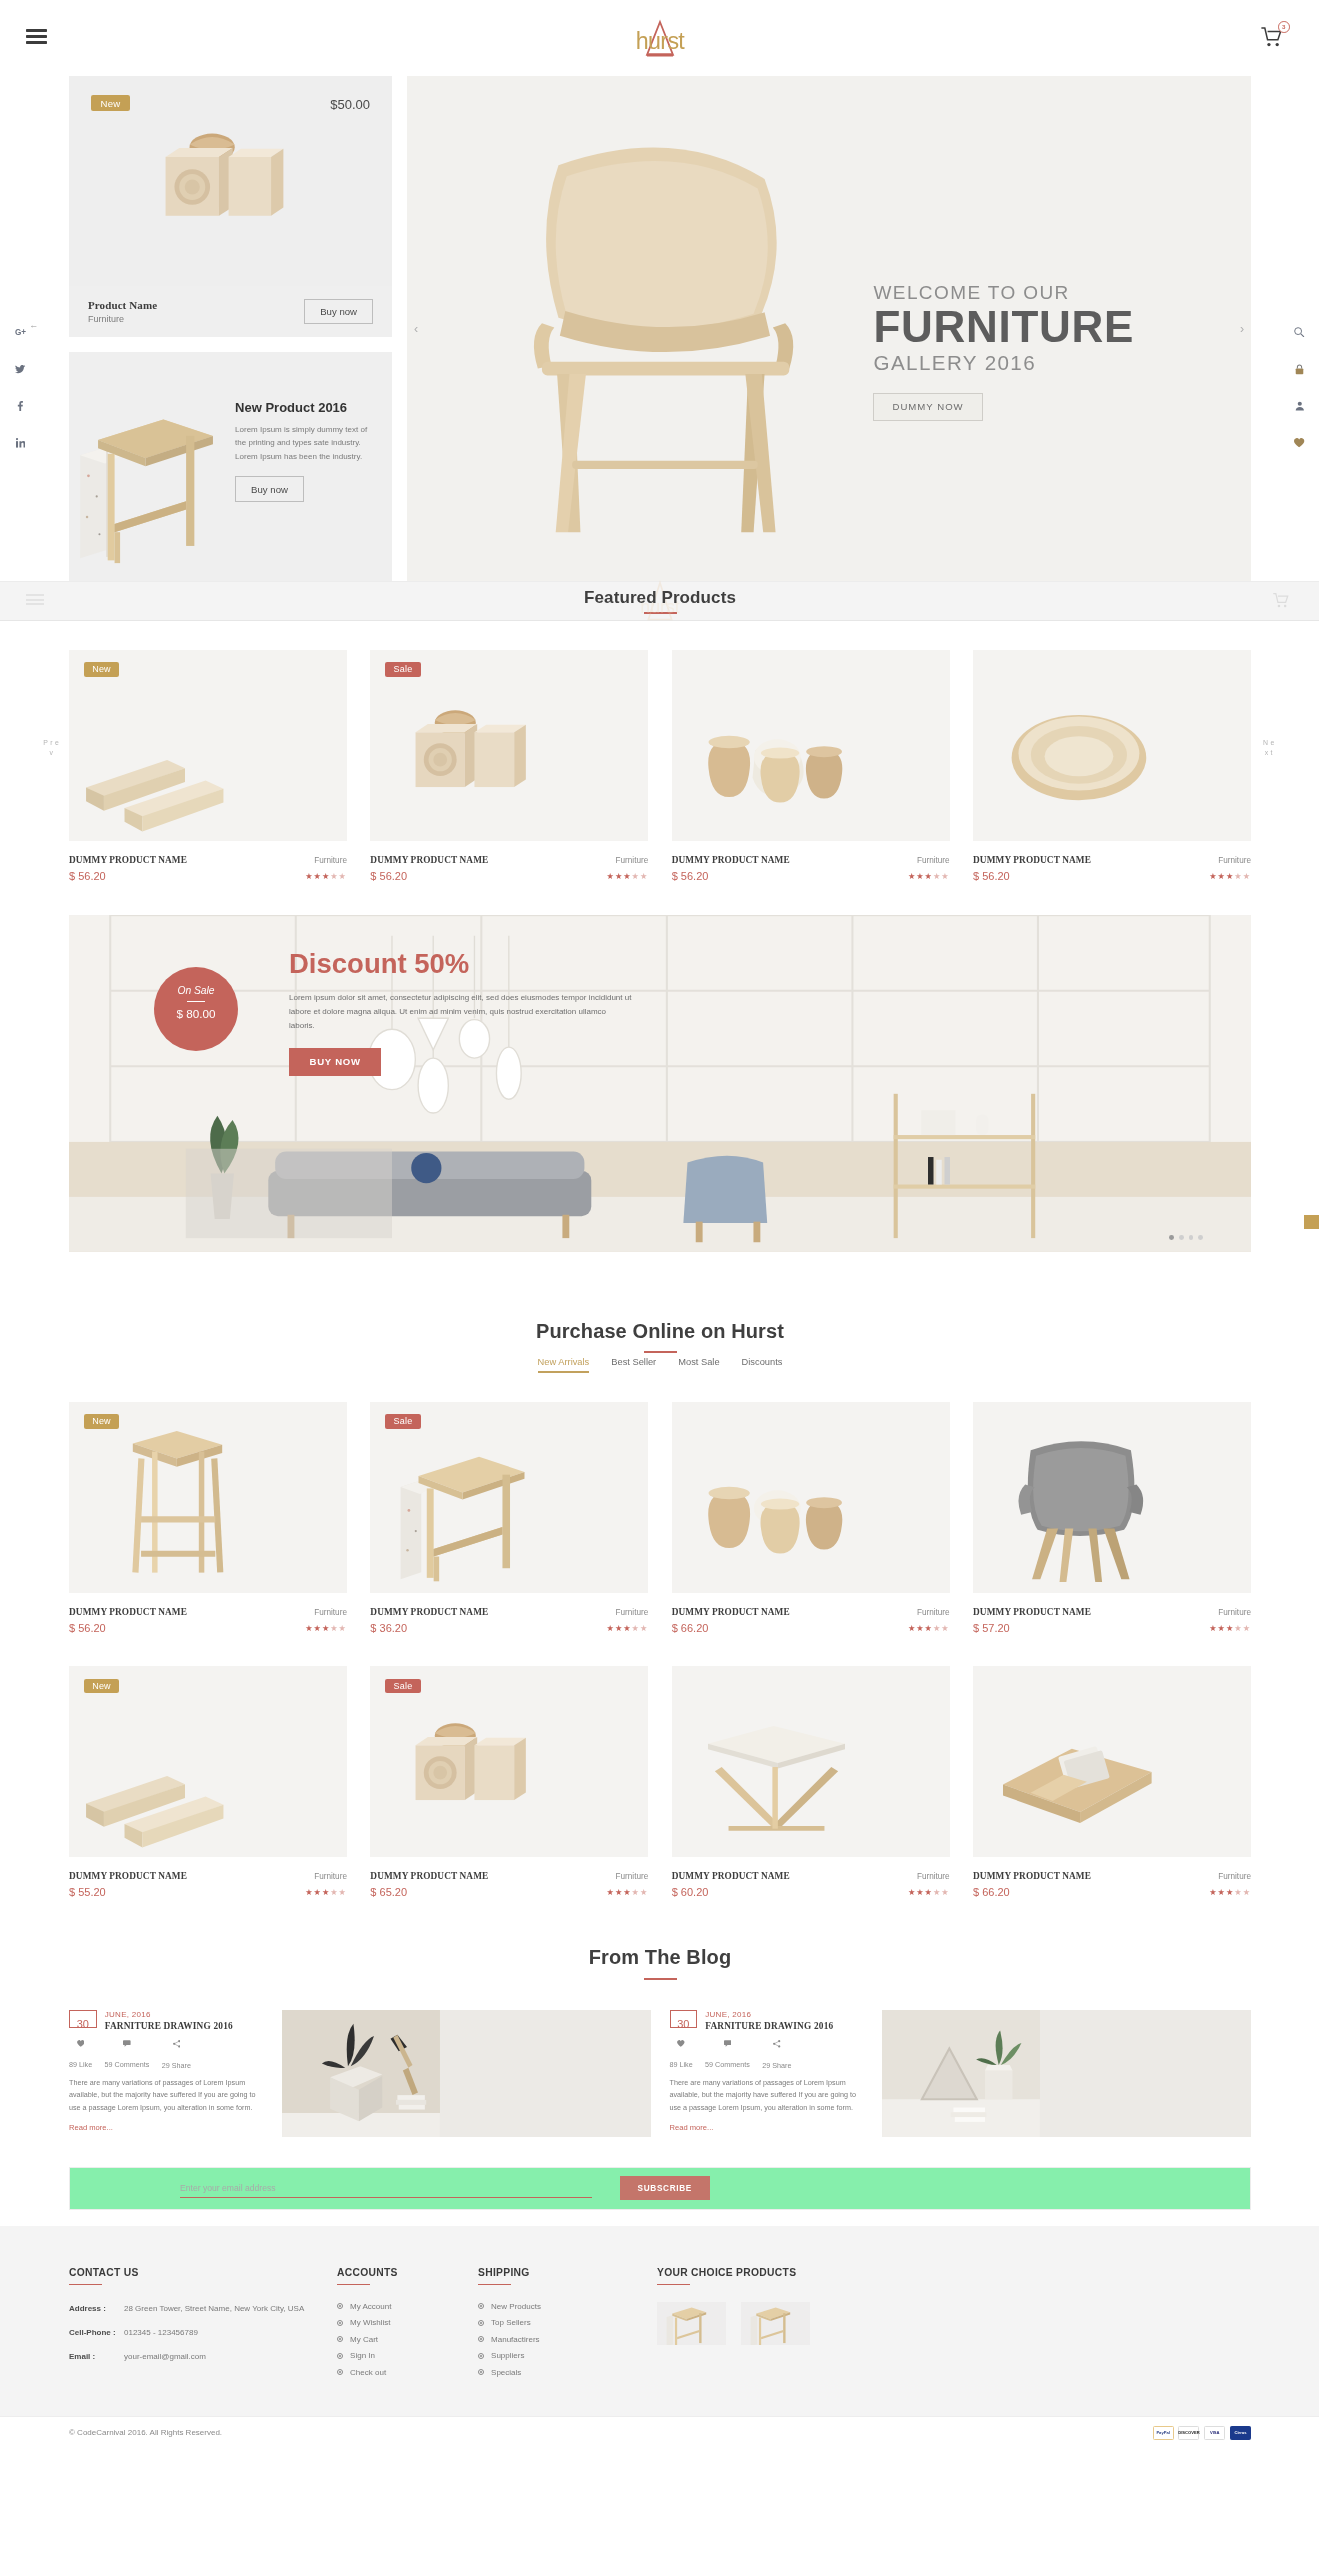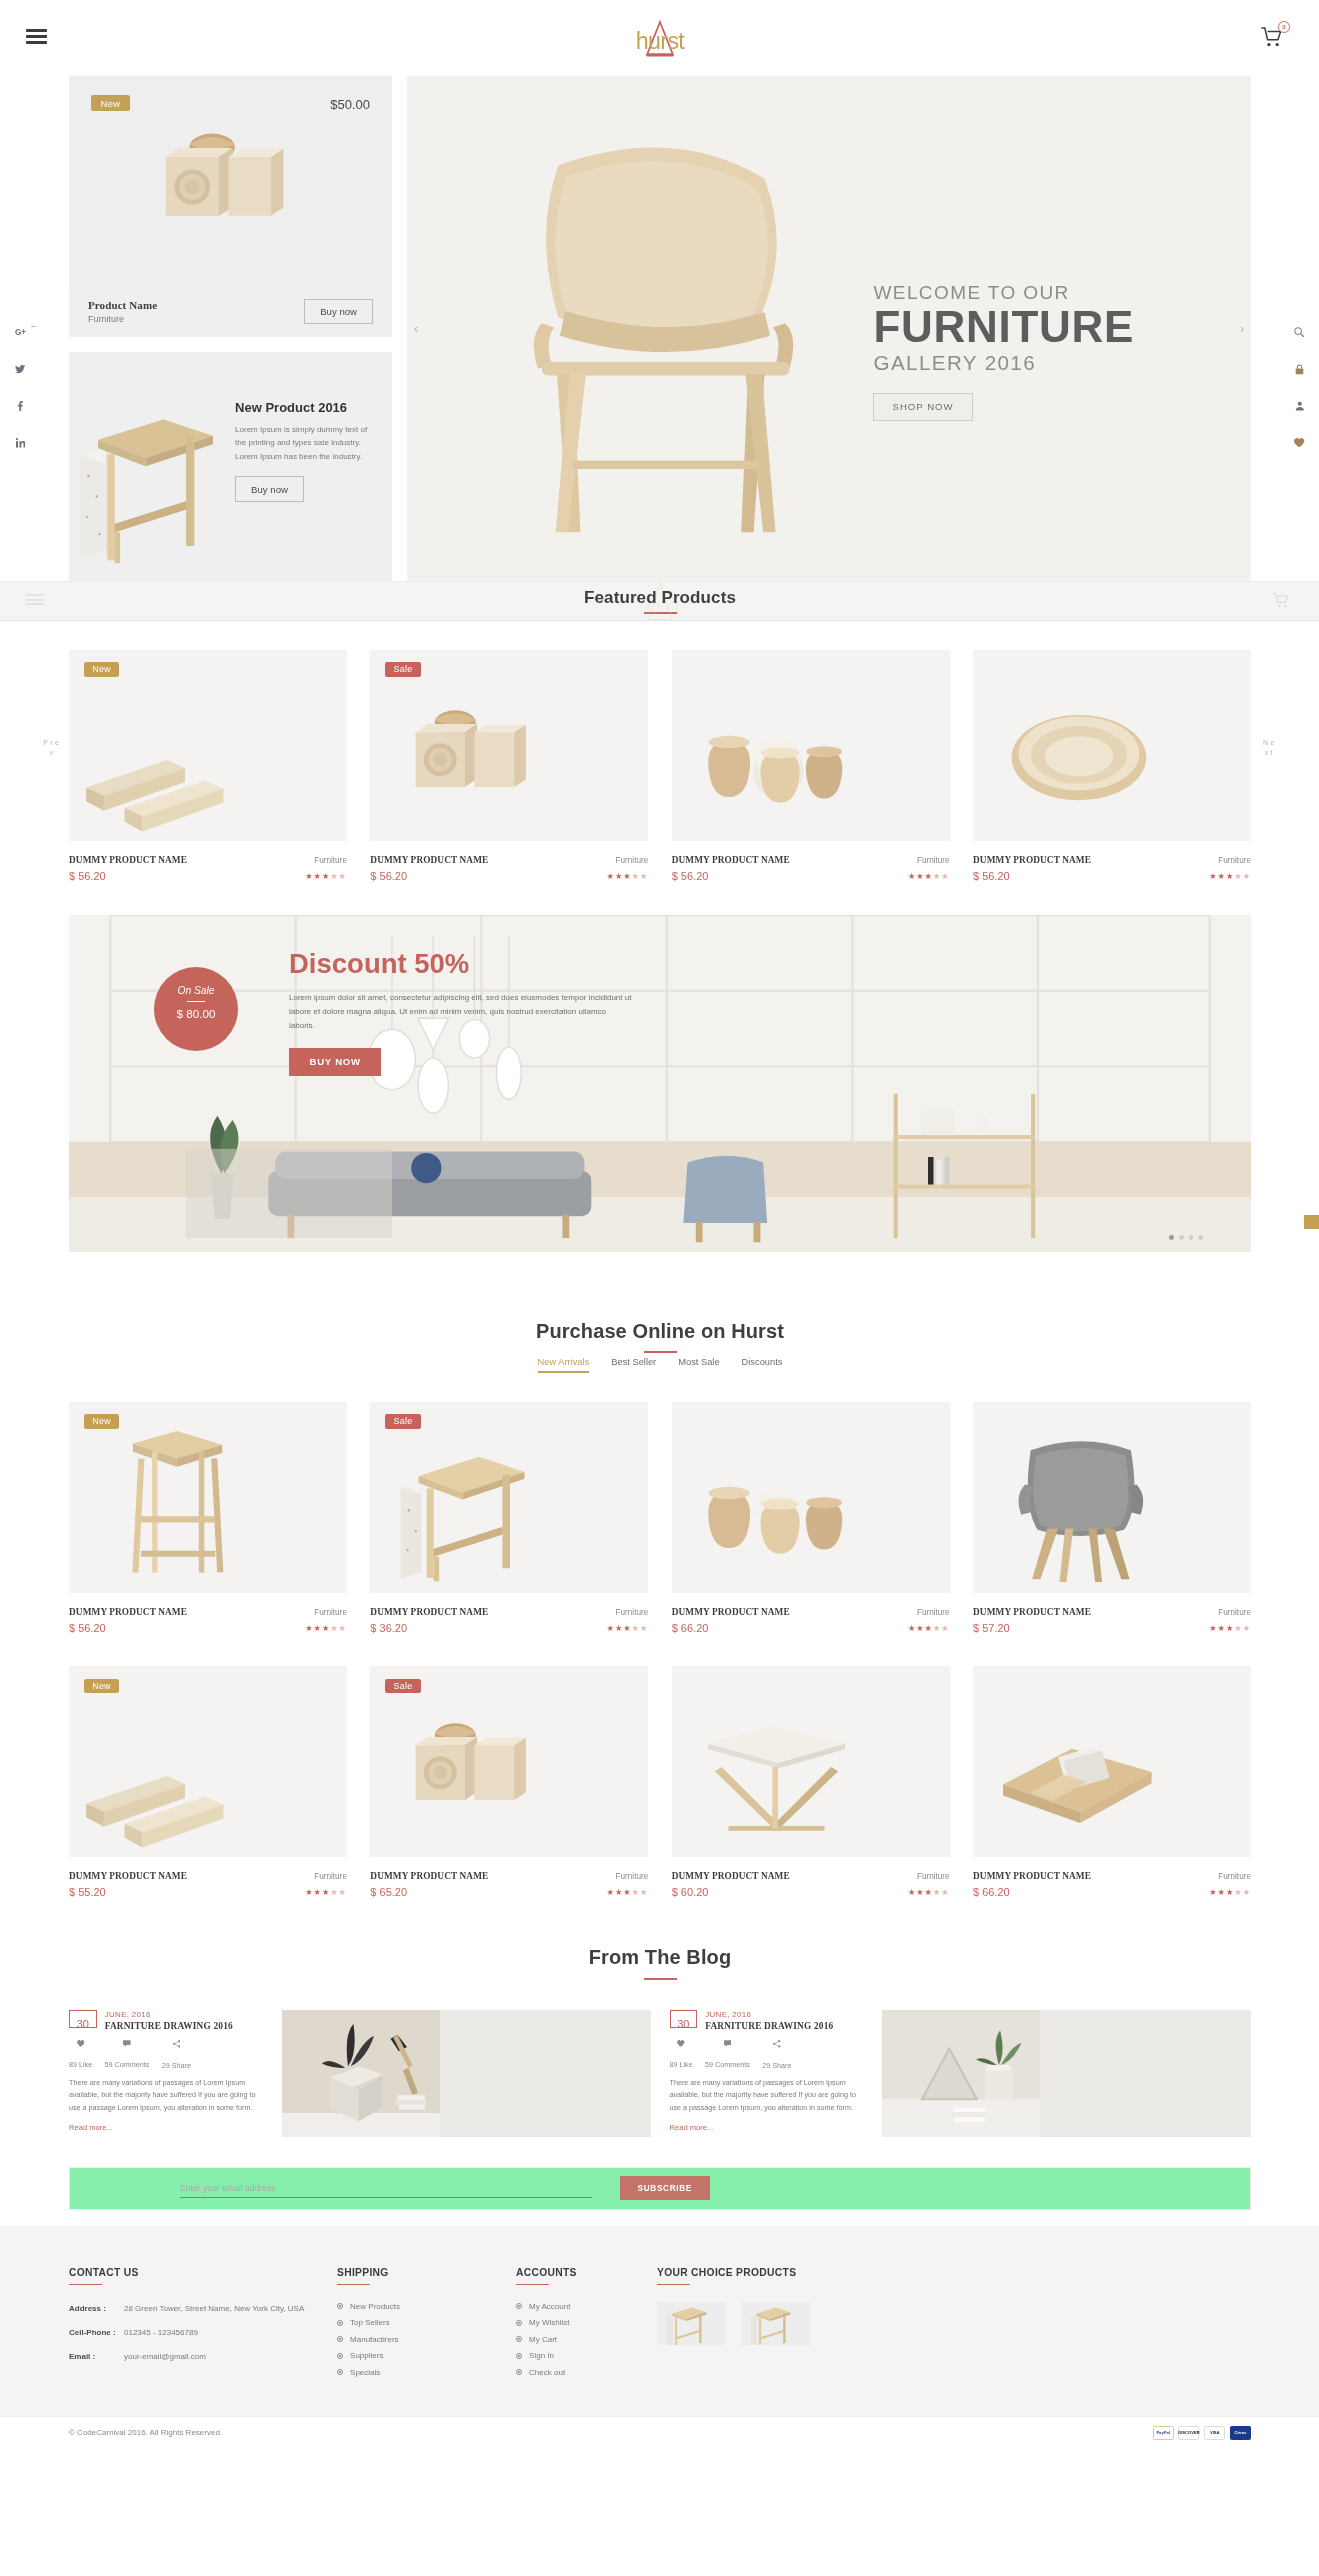--- a/index.html
+++ b/index.html
@@ -388,21 +388,21 @@
         <path d="M420 374 l-16 230 h-18 l10 -230z" fill="#d2bb90"></path>
         <path d="M160 374 l-26 230 h-18 l20 -230z" fill="#e4d0ad"></path>
         <path d="M392 374 l26 230 h18 l-20 -230z" fill="#d9c39b"></path>
         <rect x="140" y="500" width="270" height="12" rx="5" fill="#dcc7a1"></rect>
       </svg>
 
       <div class="hero-text">
         <div class="t1">WELCOME TO OUR</div>
         <div class="t2">FURNITURE</div>
         <div class="t3">GALLERY 2016</div>
-        <span class="hero-shop">SHOP NOW</span>
+        <span class="hero-shop">DUMMY NOW</span>
       </div>
 
       <div class="slider-nav prev">‹</div>
       <div class="slider-nav next">›</div>
     </div>
   </div>
 
   <div class="stickybar">
     <div class="sb-ham">
         <i></i>
@@ -949,20 +949,46 @@
       <div class="frow">
         <span class="lbl">Cell-Phone :</span>
         <span>012345 - 123456789</span>
       </div>
       <div class="frow">
         <span class="lbl">Email :</span>
         <span>your-email@gmail.com</span>
       </div>
     </div>
 
+    <div class="fcol c2">
+      <div class="fhead">ACCOUNTS</div>
+      <ul class="flist">
+        <li>
+            <span class="dotico"></span>
+            <span>My Account</span>
+          </li>
+        <li>
+            <span class="dotico"></span>
+            <span>My Wishlist</span>
+          </li>
+        <li>
+            <span class="dotico"></span>
+            <span>My Cart</span>
+          </li>
+        <li>
+            <span class="dotico"></span>
+            <span>Sign In</span>
+          </li>
+        <li>
+            <span class="dotico"></span>
+            <span>Check out</span>
+          </li>
+      </ul>
+    </div>
+
     <div class="fcol c3">
       <div class="fhead">SHIPPING</div>
       <ul class="flist">
         <li>
             <span class="dotico"></span>
             <span>New Products</span>
           </li>
         <li>
             <span class="dotico"></span>
             <span>Top Sellers</span>
@@ -975,46 +1001,20 @@
             <span class="dotico"></span>
             <span>Suppliers</span>
           </li>
         <li>
             <span class="dotico"></span>
             <span>Specials</span>
           </li>
       </ul>
     </div>
 
-    <div class="fcol c2">
-      <div class="fhead">ACCOUNTS</div>
-      <ul class="flist">
-        <li>
-            <span class="dotico"></span>
-            <span>My Account</span>
-          </li>
-        <li>
-            <span class="dotico"></span>
-            <span>My Wishlist</span>
-          </li>
-        <li>
-            <span class="dotico"></span>
-            <span>My Cart</span>
-          </li>
-        <li>
-            <span class="dotico"></span>
-            <span>Sign In</span>
-          </li>
-        <li>
-            <span class="dotico"></span>
-            <span>Check out</span>
-          </li>
-      </ul>
-    </div>
-
     <div class="fcol c4">
       <div class="fhead">YOUR CHOICE PRODUCTS</div>
       <div class="choice-row">
         <div class="choice-thumb">
           <svg width="69" height="43" viewBox="0 0 250 250" style="position:absolute;left:-9.6px;top:-5.5px;width:88px;height:55px;">
             <path d="M14 96 l30 -10 v134 l-30 10z" fill="#eae7e1"></path>
             <path d="M40 80 l88 -28 l66 22 l-90 30z" fill="#e4cfa6"></path>
             <path d="M104 104 l90 -30 v10 l-90 30z" fill="#cbb183"></path>
             <path d="M40 80 v10 l64 24 v-10z" fill="#d7c094"></path>
             <rect x="52" y="98" width="10" height="130" fill="#e1cb9f"></rect>

